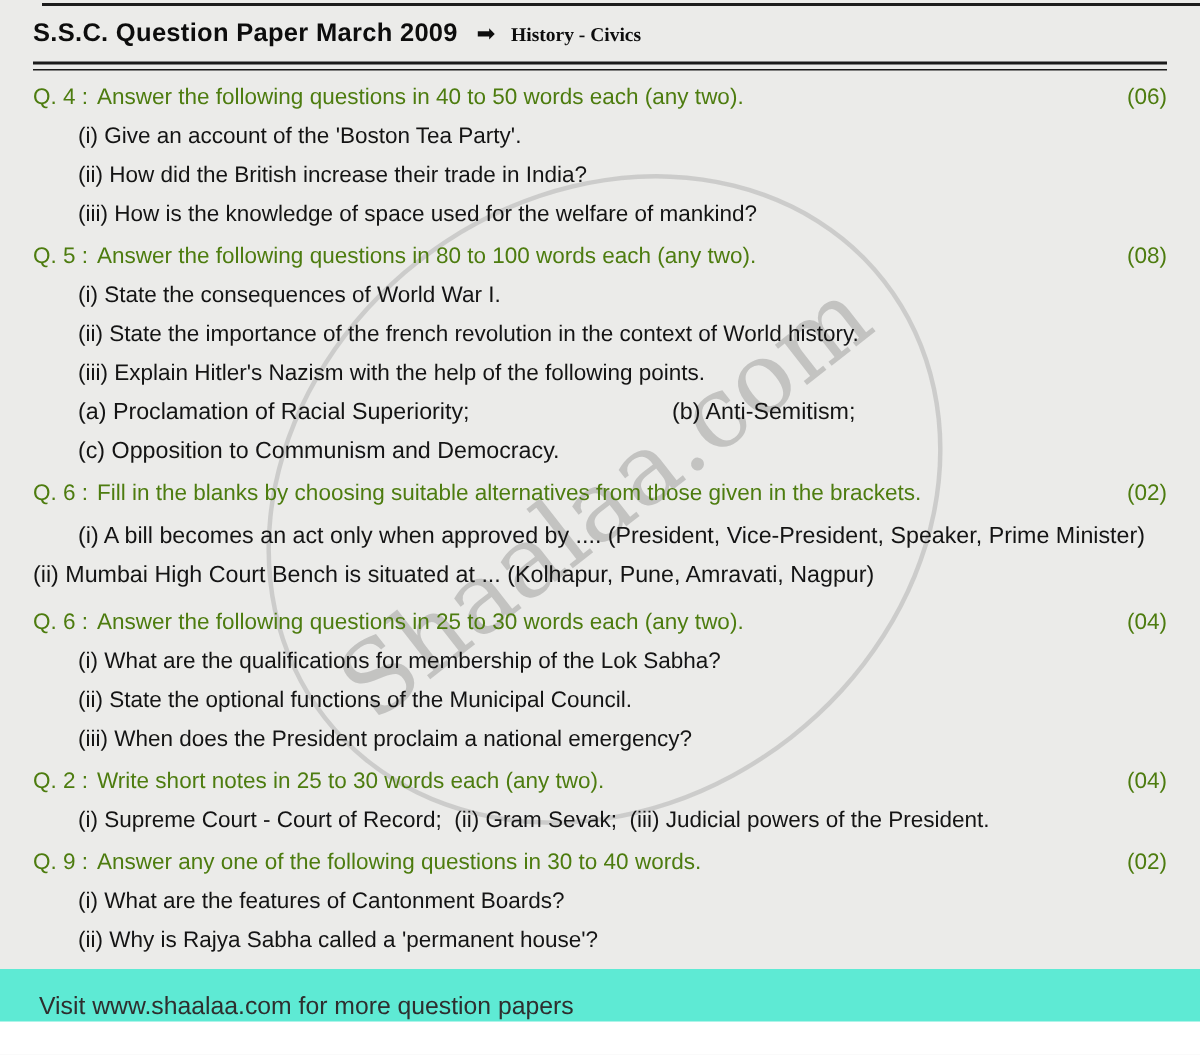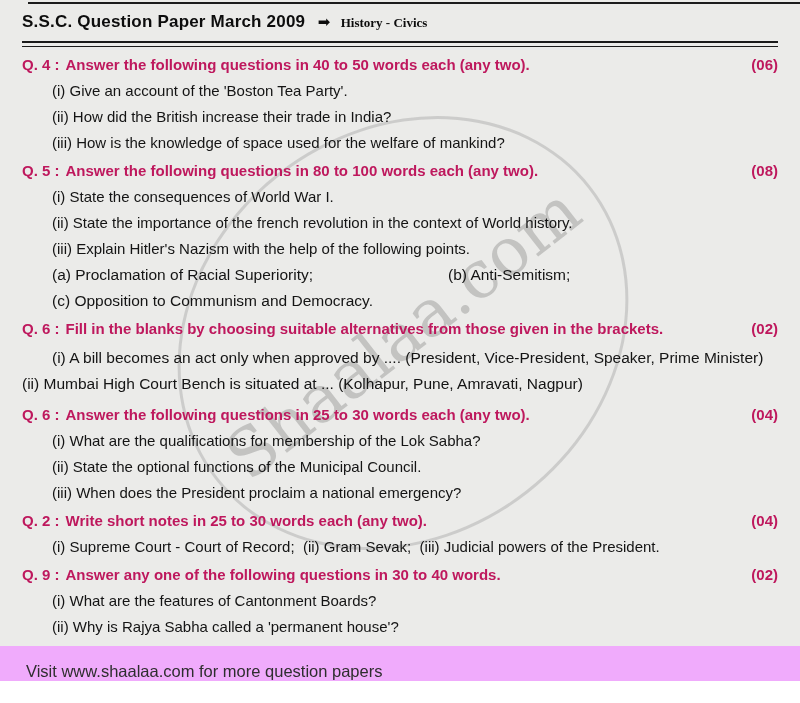--- a/index.html
+++ b/index.html
@@ -34,21 +34,21 @@
     font-size:13px;font-weight:700;
     font-family:"Liberation Serif", serif;
     color:#0d0d0d;
   }
   .double-rule{margin-top:7px;margin-bottom:5px;}
   .double-rule .r1{height:2px;background:#1a1a1a;}
   .double-rule .r2{height:1px;background:#1a1a1a;margin-top:3px;}
   .q-head{
     display:flex;align-items:flex-start;
     margin-top:8px;height:20px;line-height:20px;
-    font-weight:700;font-size:15px;color:#be185d;
+    font-weight:400;font-size:15px;color:#4d7c0f;
     white-space:nowrap;
   }
   .q-label{margin-right:6px;}
   .q-marks{margin-left:auto;padding-left:8px;}
   .q-item{
     margin-top:6px;height:20px;line-height:20px;
     padding-left:30px;font-size:15px;color:#141414;
     white-space:pre-wrap;
   }
   .q-body{
@@ -71,21 +71,21 @@
     border:3px solid rgba(125,125,125,0.28);
     border-radius:50%;
   }
   .wm-text{
     font-size:66px;
     font-family:"DejaVu Serif", serif;
     color:rgba(120,120,120,0.35);
     white-space:nowrap;
   }
   .footer{
-    background:#f0abfc;
+    background:#5eead4;
     padding:16px 0 0 26px;
     font-size:16.5px;color:#2e2e2e;
   }
 </style>
 </head>
 <body>
 
 <div class="scan">
   <div class="top-artifact"></div>
 

